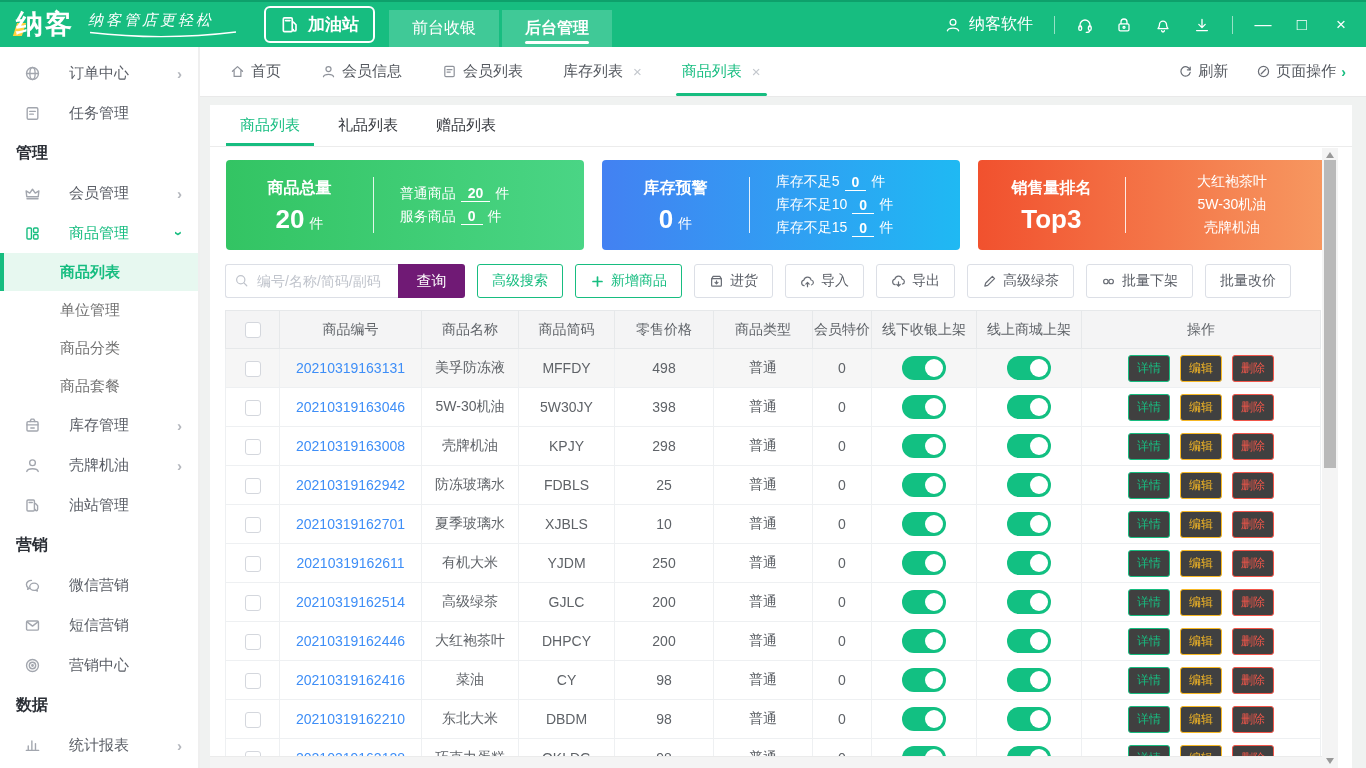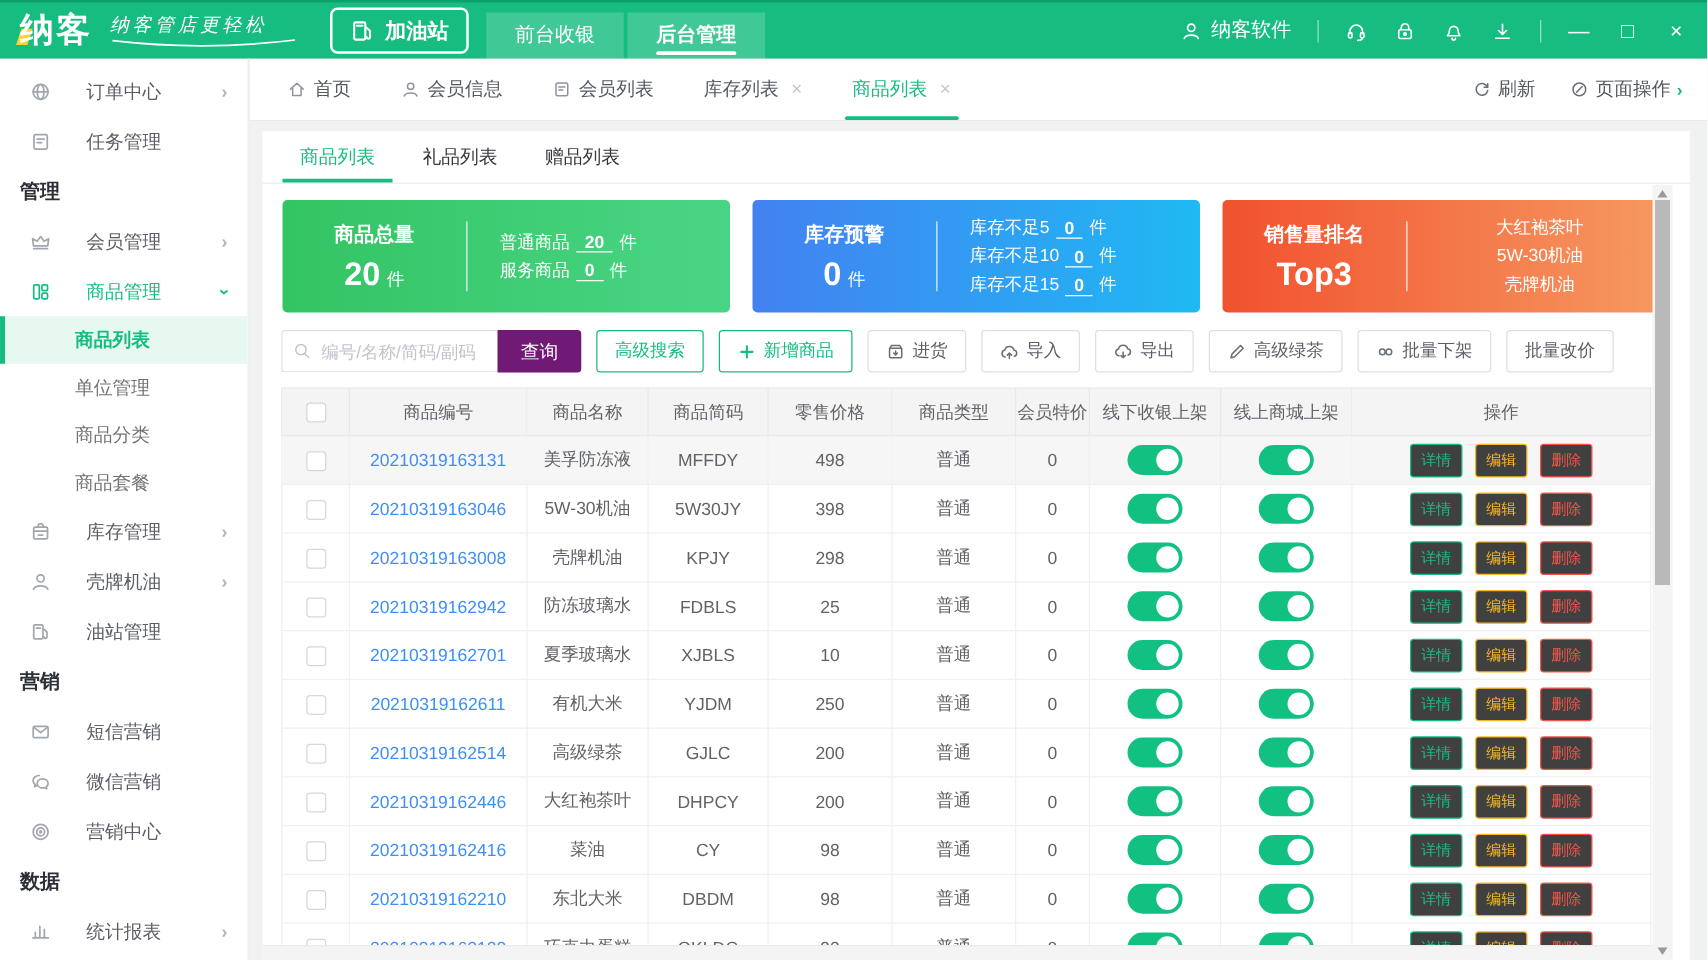--- a/index.html
+++ b/index.html
@@ -291,34 +291,34 @@
           </svg>
         </span>
         <span>油站管理</span>
       </div>
       <div class="side-section">
         <span>营销</span>
       </div>
       <div class="side-item">
         <span class="ic s17">
           <svg viewBox="0 0 16 16">
+            <path d="M7 3.2c-2.6 0-4.7 1.7-4.7 3.9 0 1.2.6 2.2 1.6 2.9l-.5 1.6 1.8-.9"></path>
+            <path d="M9.5 5.8c2.3 0 4.1 1.5 4.1 3.4 0 1-.6 2-1.4 2.6l.4 1.4-1.6-.8c-.5.1-1 .2-1.5.2-2.3 0-4.1-1.5-4.1-3.4S7.2 5.8 9.5 5.8z"></path>
+          </svg>
+        </span>
+        <span>微信营销</span>
+      </div>
+      <div class="side-item">
+        <span class="ic s17">
+          <svg viewBox="0 0 16 16">
             <rect x="2.4" y="3.8" width="11.2" height="8.6" rx="1.2"></rect>
             <path d="m3.2 4.8 4.8 3.8 4.8-3.8"></path>
           </svg>
         </span>
         <span>短信营销</span>
-      </div>
-      <div class="side-item">
-        <span class="ic s17">
-          <svg viewBox="0 0 16 16">
-            <path d="M7 3.2c-2.6 0-4.7 1.7-4.7 3.9 0 1.2.6 2.2 1.6 2.9l-.5 1.6 1.8-.9"></path>
-            <path d="M9.5 5.8c2.3 0 4.1 1.5 4.1 3.4 0 1-.6 2-1.4 2.6l.4 1.4-1.6-.8c-.5.1-1 .2-1.5.2-2.3 0-4.1-1.5-4.1-3.4S7.2 5.8 9.5 5.8z"></path>
-          </svg>
-        </span>
-        <span>微信营销</span>
       </div>
       <div class="side-item">
         <span class="ic s17">
           <svg viewBox="0 0 16 16">
             <circle cx="8" cy="8" r="5.6"></circle>
             <circle cx="8" cy="8" r="3"></circle>
             <circle cx="8" cy="8" r=".7"></circle>
           </svg>
         </span>
         <span>营销中心</span>

